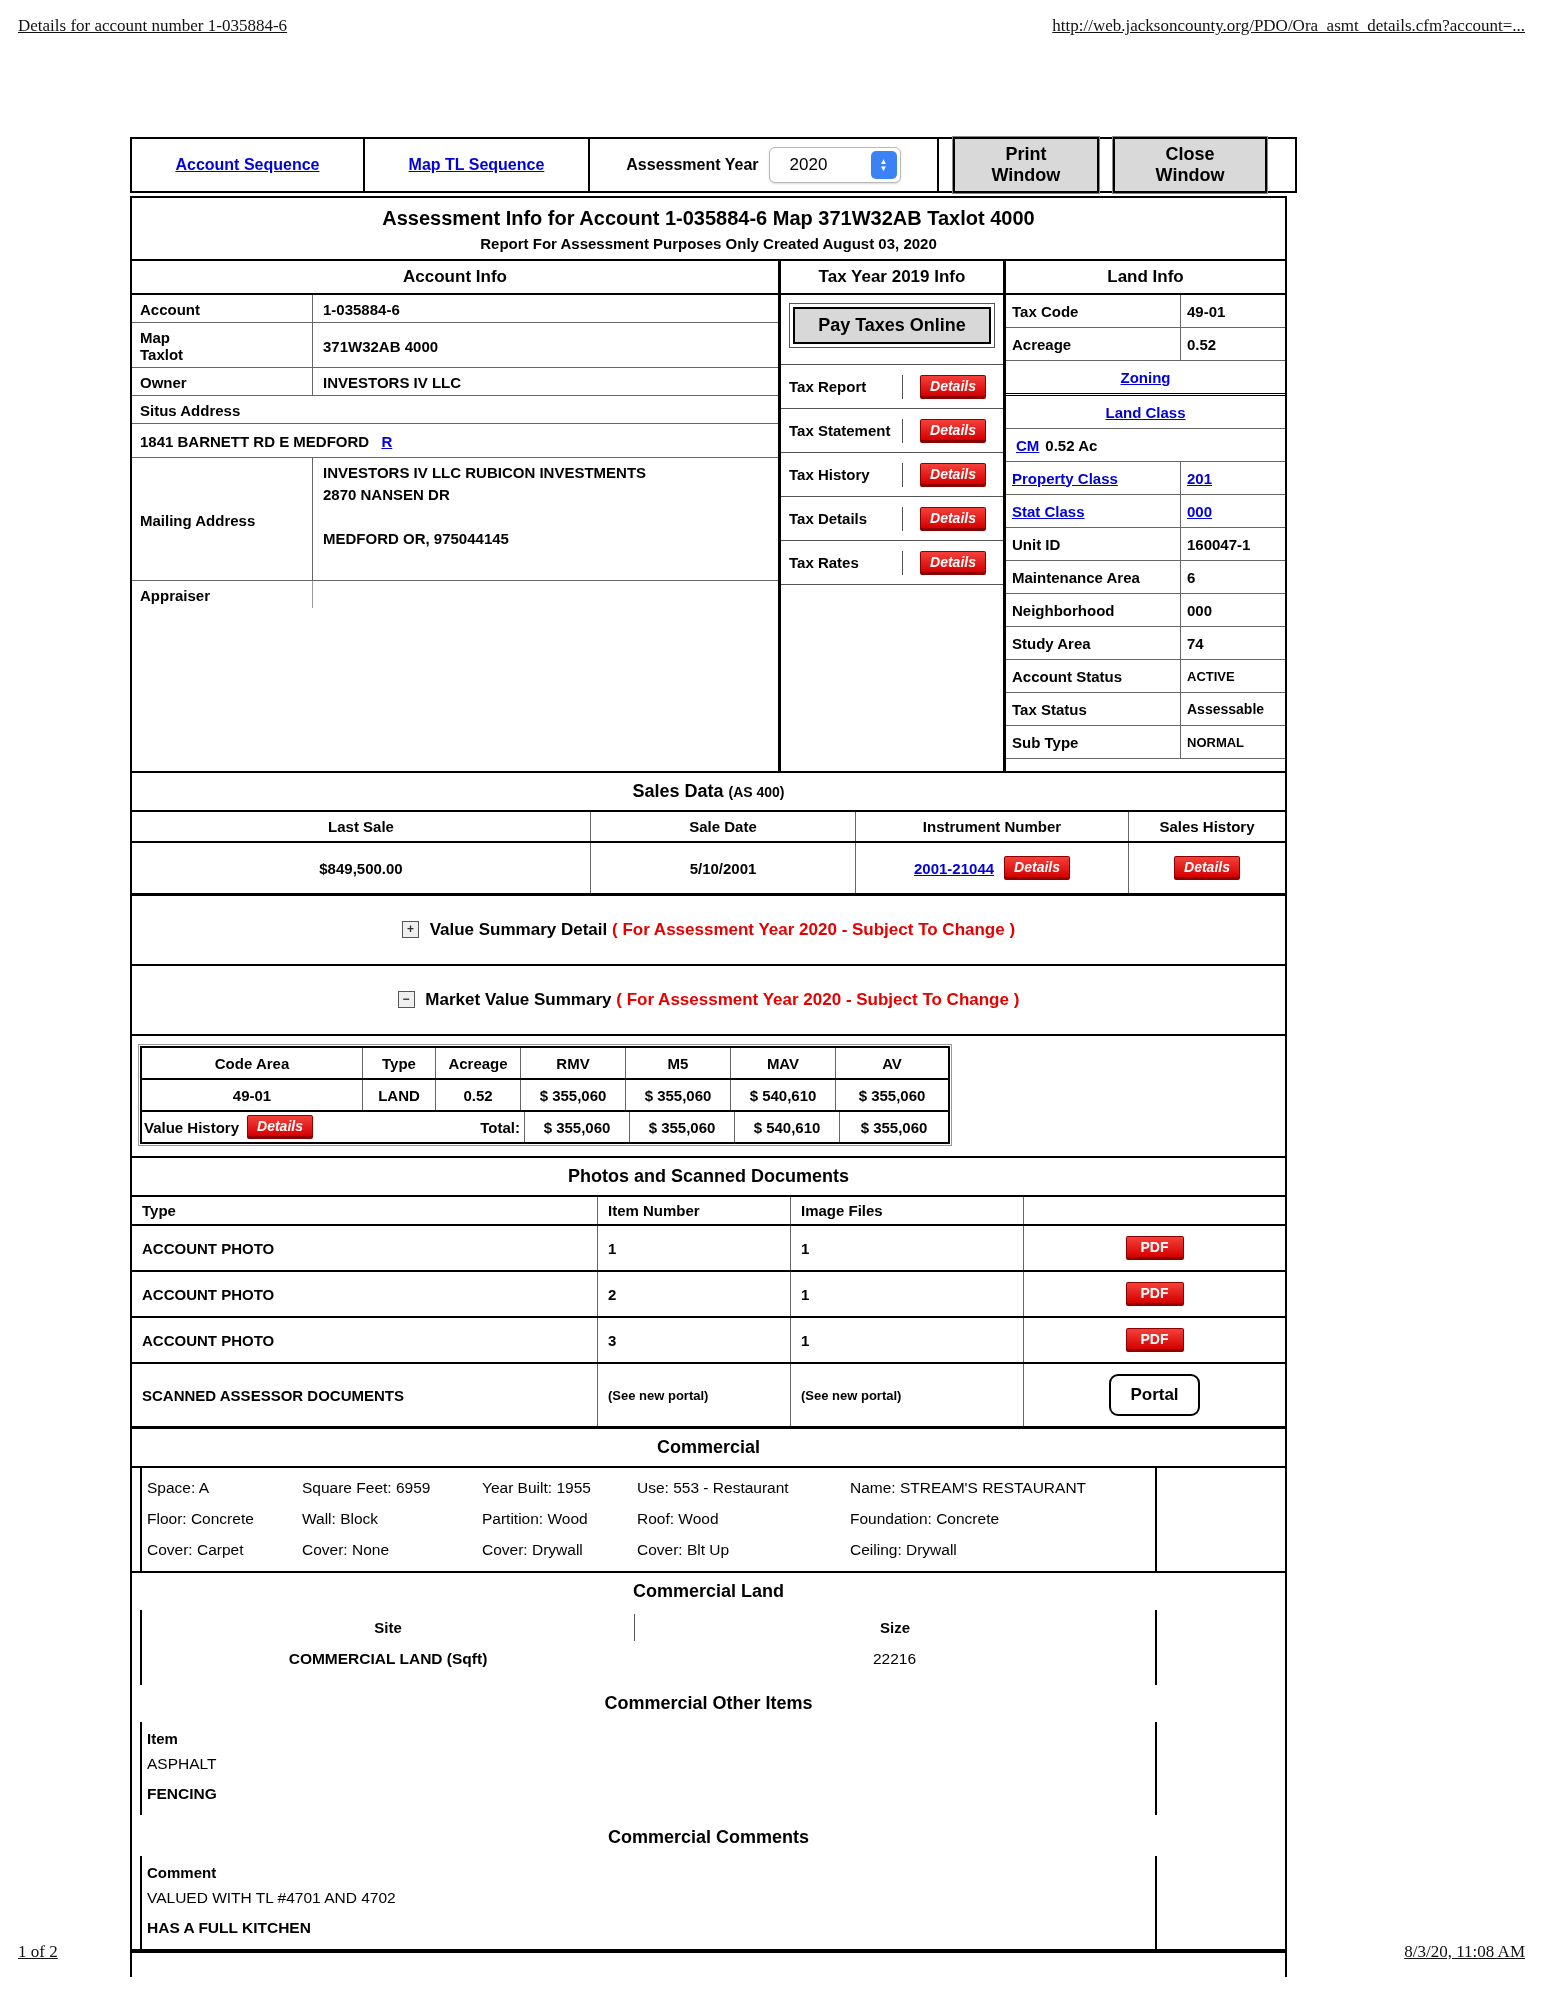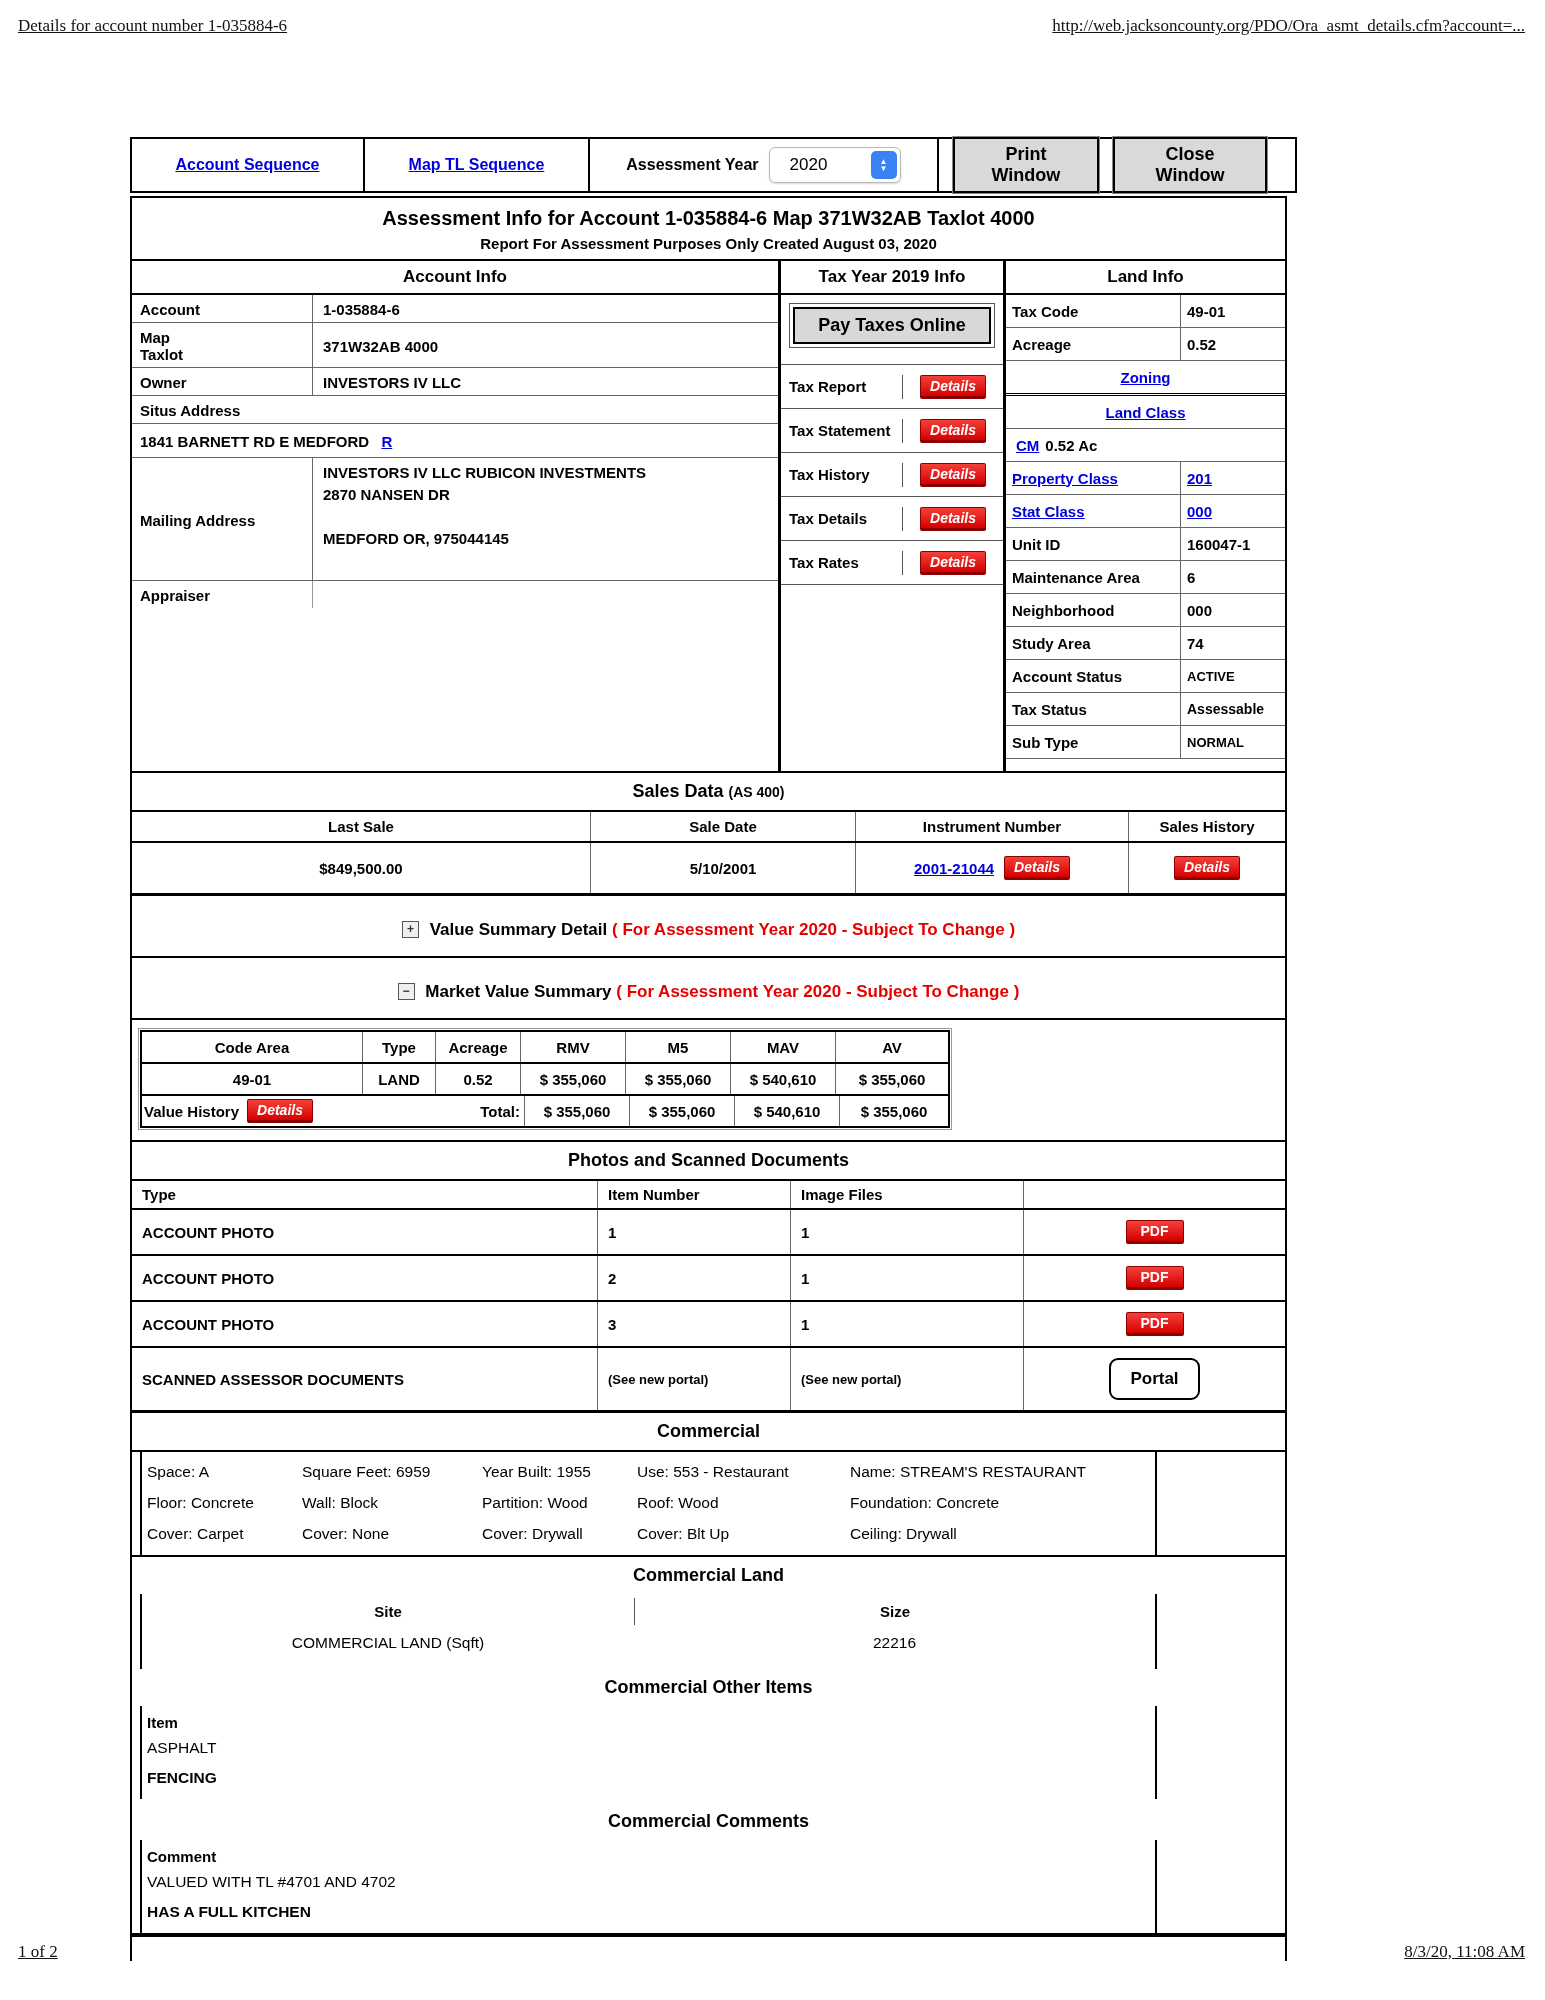--- a/index.html
+++ b/index.html
@@ -68,21 +68,21 @@
   .sec-title{border-bottom:2px solid #000;text-align:center;font-weight:bold;font-size:18px;padding:8px 0;}
   .sec-title .sub{font-size:14px;}
   .sales-head,.sales-row{display:flex;font-weight:bold;}
   .sales-head{border-bottom:2px solid #000;font-size:15px;}
   .sales-head>div,.sales-row>div{display:flex;align-items:center;justify-content:center;border-right:1px solid #666;}
   .sales-head>div{padding:6px 0;}
   .sc1{width:458px;}.sc2{width:264px;}.sc3{width:272px;}.sc4{flex:1;border-right:none !important;}
   .sales-row{border-bottom:3px solid #000;height:50px;font-size:15px;}
   .sales-row .gap{gap:10px;}
   
-  .vsd{border-bottom:2px solid #000;text-align:center;padding:16px 0;font-weight:bold;font-size:17px;margin-top:8px;}
+  .vsd{border-bottom:2px solid #000;text-align:center;padding:24px 0;font-weight:bold;font-size:17px;}
   .expander{display:inline-block;width:15px;height:15px;border:1px solid #555;background:#efefef;color:#333;
             font-size:12px;line-height:14px;font-weight:bold;vertical-align:2px;margin-right:6px;cursor:pointer;
             font-style:normal;text-align:center;}
   .rednote{color:#e60000;}
   .mvs-area{border-bottom:2px solid #000;padding:8px 0 12px 8px;}
   .mv-table{width:806px;border:2px solid #000;outline:1px solid #999;outline-offset:1px;margin-top:2px;}
   .mv-head,.mv-row,.mv-total{display:flex;font-weight:bold;font-size:15px;}
   .mv-head{border-bottom:2px solid #000;}
   .mv-head>div,.mv-row>div,.mv-total>div{display:flex;align-items:center;justify-content:center;
       border-right:1px solid #666;height:30px;}
@@ -104,21 +104,21 @@
   .btn-portal{background:#fff;border:2px solid #000;border-radius:9px;font-weight:bold;font-size:17px;
               padding:9px 19px;font-family:"Liberation Sans",sans-serif;cursor:pointer;}
   
   .inner{margin-left:8px;width:1013px;border-left:2px solid #000;border-right:2px solid #000;padding:4px 0 6px;}
   .crow{display:flex;font-size:15.5px;line-height:31px;font-weight:normal;}
   .cc1{width:155px;padding-left:5px;}.cc2{width:180px;}.cc3{width:155px;}.cc4{width:213px;}.cc5{flex:1;}
   .cl-head{display:flex;font-weight:bold;font-size:15px;}
   .cl-left{width:492px;text-align:center;border-right:1px solid #555;padding:5px 0;}
   .cl-right{flex:1;text-align:center;padding:5px 0;}
   .cl-row{display:flex;font-size:15.5px;padding:4px 0 6px;}
-  .cl-row .cl-left{border-right:none;font-weight:normal;}
+  .cl-row .cl-left{border-right:none;font-weight:bold;}
   .cl-row .cl-right{font-weight:normal;}
   .listhead{font-weight:bold;font-size:15px;padding:4px 0 2px 5px;}
   .listitem{font-size:15.5px;line-height:30px;padding-left:5px;}
   .listitem.b{font-weight:bold;}
   .sec-div{border-top:2px solid #000;}
   .bottom-cut{border-top:4px solid #000;height:24px;}
 </style>
 </head>
 <body>
 

